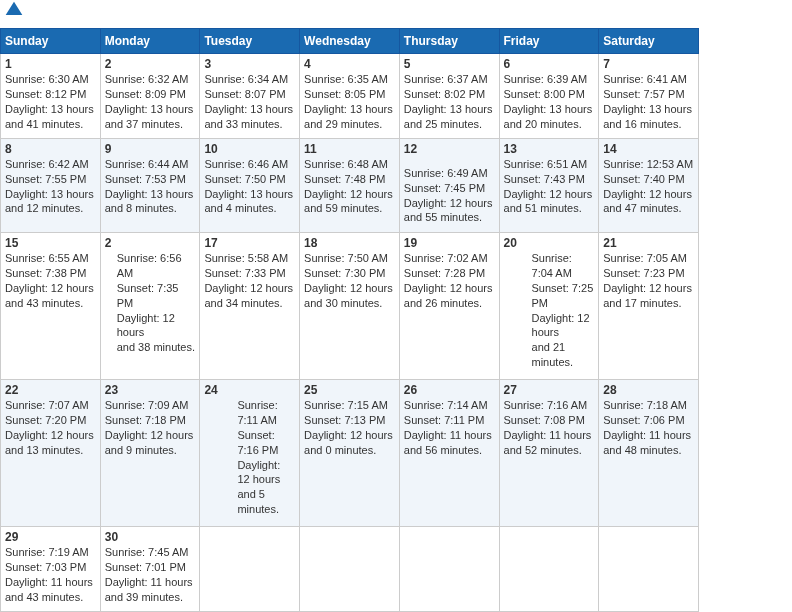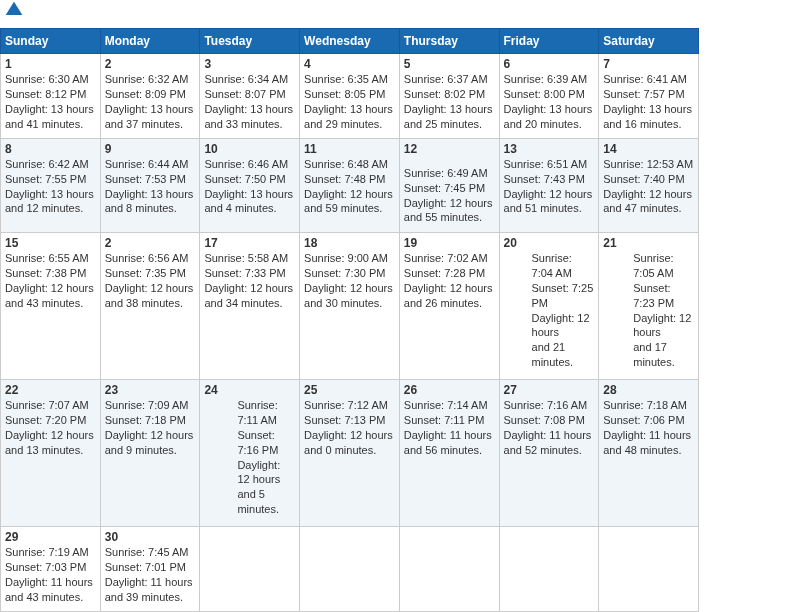--- a/index.html
+++ b/index.html
@@ -240,56 +240,56 @@
         <tr>
           <td>
             <span class="day-number">15</span>
             <div class="day-info" style="white-space: pre-line;">Sunrise: 6:55 AM
 Sunset: 7:38 PM
 Daylight: 12 hours
 and 43 minutes.</div>
           </td>
           <td>
             <span class="day-number">2</span>
-            <div class="day-info" style="white-space: pre-line;">Sunrise: 6:56 AM
+            <div class="day-info" style="white-space: pre-line; margin-left: 12px;">Sunrise: 6:56 AM
 Sunset: 7:35 PM
 Daylight: 12 hours
 and 38 minutes.</div>
           </td>
           <td>
             <span class="day-number">17</span>
             <div class="day-info" style="white-space: pre-line;">Sunrise: 5:58 AM
 Sunset: 7:33 PM
 Daylight: 12 hours
 and 34 minutes.</div>
           </td>
           <td>
             <span class="day-number">18</span>
-            <div class="day-info" style="white-space: pre-line;">Sunrise: 9:00 AM
+            <div class="day-info" style="white-space: pre-line;">Sunrise: 7:50 AM
 Sunset: 7:30 PM
 Daylight: 12 hours
 and 30 minutes.</div>
           </td>
           <td>
             <span class="day-number">19</span>
             <div class="day-info" style="white-space: pre-line;">Sunrise: 7:02 AM
 Sunset: 7:28 PM
 Daylight: 12 hours
 and 26 minutes.</div>
           </td>
           <td>
             <span class="day-number">20</span>
             <div class="day-info" style="white-space: pre-line; margin-left: 28px;">Sunrise: 7:04 AM
 Sunset: 7:25 PM
 Daylight: 12 hours
 and 21 minutes.</div>
           </td>
           <td>
             <span class="day-number">21</span>
-            <div class="day-info" style="white-space: pre-line; margin-left: 30px;">Sunrise: 7:05 AM
+            <div class="day-info" style="white-space: pre-line;">Sunrise: 7:05 AM
 Sunset: 7:23 PM
 Daylight: 12 hours
 and 17 minutes.</div>
           </td>
         </tr>
         <tr>
           <td>
             <span class="day-number">22</span>
             <div class="day-info" style="white-space: pre-line;">Sunrise: 7:07 AM
 Sunset: 7:20 PM
@@ -305,21 +305,21 @@
           </td>
           <td>
             <span class="day-number">24</span>
             <div class="day-info" style="white-space: pre-line; margin-left: 33px;">Sunrise: 7:11 AM
 Sunset: 7:16 PM
 Daylight: 12 hours
 and 5 minutes.</div>
           </td>
           <td>
             <span class="day-number">25</span>
-            <div class="day-info" style="white-space: pre-line;">Sunrise: 7:12 AM
+            <div class="day-info" style="white-space: pre-line;">Sunrise: 7:15 AM
 Sunset: 7:13 PM
 Daylight: 12 hours
 and 0 minutes.</div>
           </td>
           <td>
             <span class="day-number">26</span>
             <div class="day-info" style="white-space: pre-line;">Sunrise: 7:14 AM
 Sunset: 7:11 PM
 Daylight: 11 hours
 and 56 minutes.</div>

